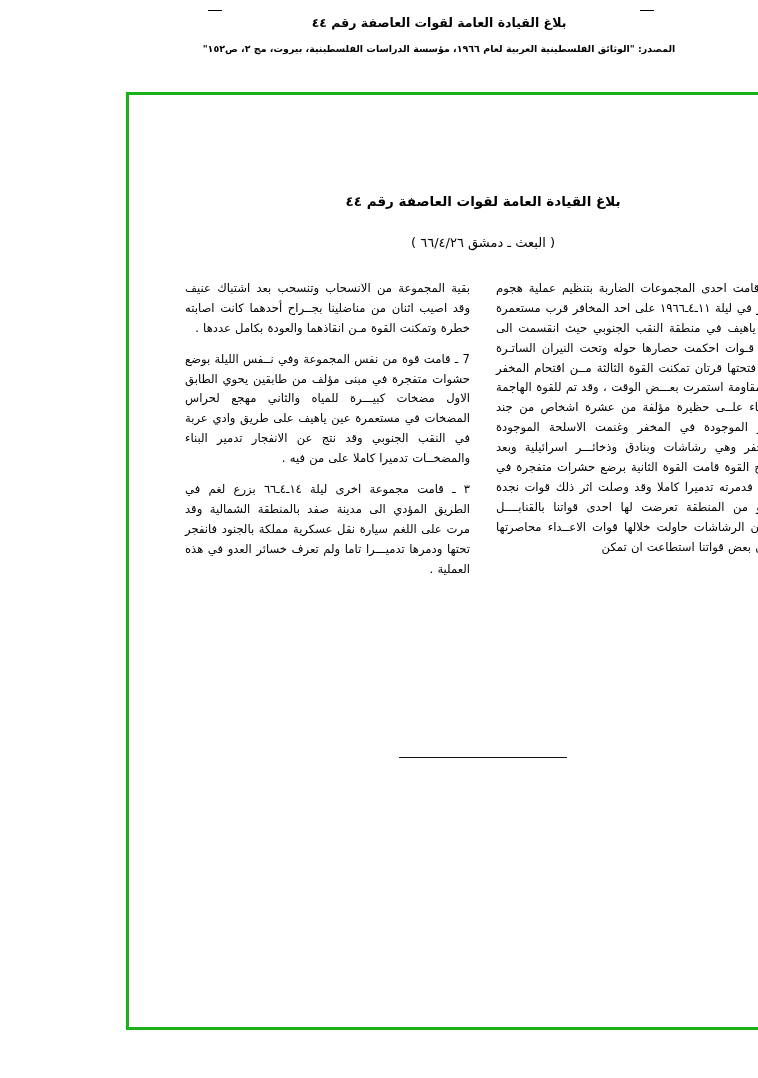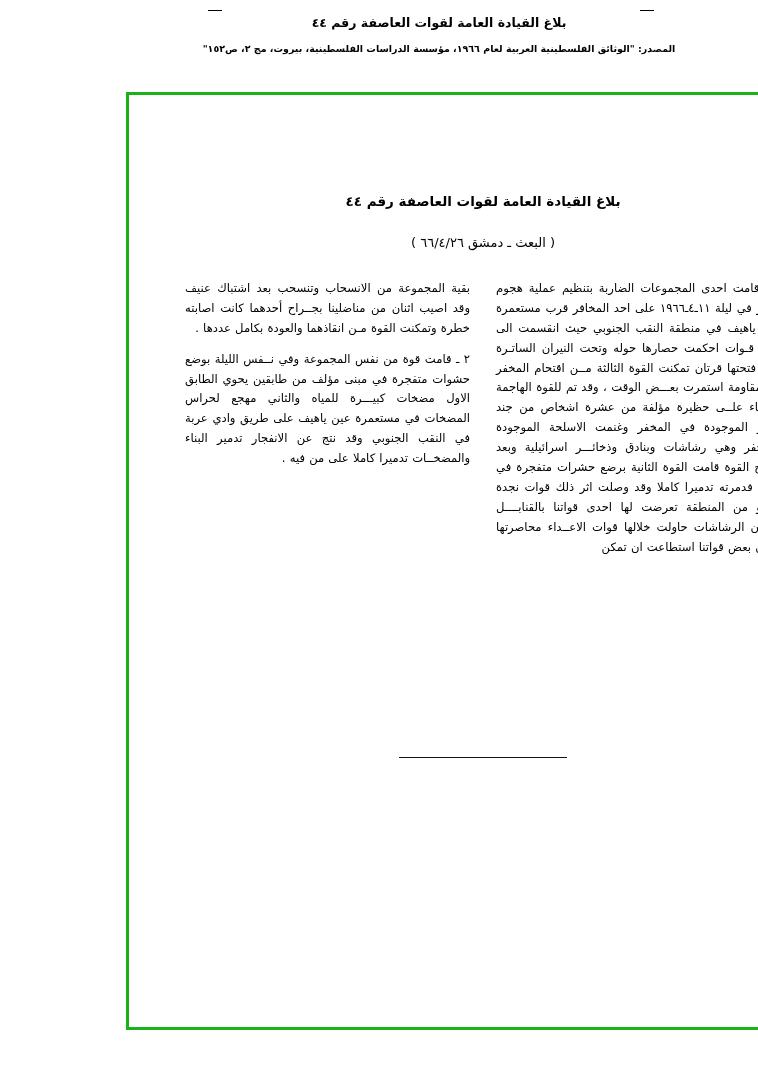--- a/index.html
+++ b/index.html
@@ -141,21 +141,22 @@
     <div class="doc-inner">
       <div class="doc-title">بلاغ القيادة العامة لقوات العاصفة رقم ٤٤</div>
       <div class="doc-subtitle">( البعث ـ دمشق ٦٦/٤/٢٦ )</div>
 
       <div class="columns">
         <div class="col col-right">
           <p class="para">١ ـ قامت احدى المجموعات الضاربة بتنظيم عملية هجوم مركز في ليلة ١١ـ٤ـ١٩٦٦ على احد المخافر قرب مستعمرة عين ياهيف في منطقة النقب الجنوبي حيث انقسمت الى ثلاث قـوات احكمت حصارها حوله وتحت النيران الساتـرة التي فتحتها قرتان تمكنت القوة الثالثة مــن اقتحام المخفر بعد مقاومة استمرت بعـــض الوقت ، وقد تم للقوة الهاجمة القضاء علــى حظيرة مؤلفة من عشرة اشخاص من جند العدو الموجودة في المخفر وغنمت الاسلحة الموجودة بالمخفر وهي رشاشات وبنادق وذخائـــر اسرائيلية وبعد خروج القوة قامت القوة الثانية برضع حشرات متفجرة في البناء فدمرته تدميرا كاملا وقد وصلت اثر ذلك قوات نجدة للعدو من المنطقة تعرضت لها احدى قواتنا بالقنابــــل ونيران الرشاشات حاولت خلالها قوات الاعــداء محاصرتها الا ان بعض قواتنا استطاعت ان تمكن</p>
         </div>
         <div class="col col-left">
           <p class="para">بقية المجموعة من الانسحاب وتنسحب بعد اشتباك عنيف وقد اصيب اثنان من مناضلينا بجــراح أحدهما كانت اصابته خطرة وتمكنت القوة مـن انقاذهما والعودة بكامل عددها .</p>
-          <p class="para">٢ ـ قامت قوة من نفس المجموعة وفي نــفس الليلة بوضع حشوات متفجرة في مبنى مؤلف من طابقين يحوي الطابق الاول مضخات كبيـــرة للمياه والثاني مهجع لحراس المضخات في مستعمرة عين ياهيف على طريق وادي عربة في النقب الجنوبي وقد نتج عن الانفجار تدمير البناء والمضخــات تدميرا كاملا على من فيه .</p>
+          <p class="para">7 ـ قامت قوة من نفس المجموعة وفي نــفس الليلة بوضع حشوات متفجرة في مبنى مؤلف من طابقين يحوي الطابق الاول مضخات كبيـــرة للمياه والثاني مهجع لحراس المضخات في مستعمرة عين ياهيف على طريق وادي عربة في النقب الجنوبي وقد نتج عن الانفجار تدمير البناء والمضخــات تدميرا كاملا على من فيه .</p>
+          <p class="para">٣ ـ قامت مجموعة اخرى ليلة ١٤ـ٤ـ٦٦ بزرع لغم في الطريق المؤدي الى مدينة صفد بالمنطقة الشمالية وقد مرت على اللغم سيارة نقل عسكرية مملكة بالجنود فانفجر تحتها ودمرها تدميـــرا تاما ولم تعرف خسائر العدو في هذه العملية .</p>
         </div>
       </div>
     </div>
 
     <div class="rule"></div>
   </div>
 
 </div>
 
 </body></html>

